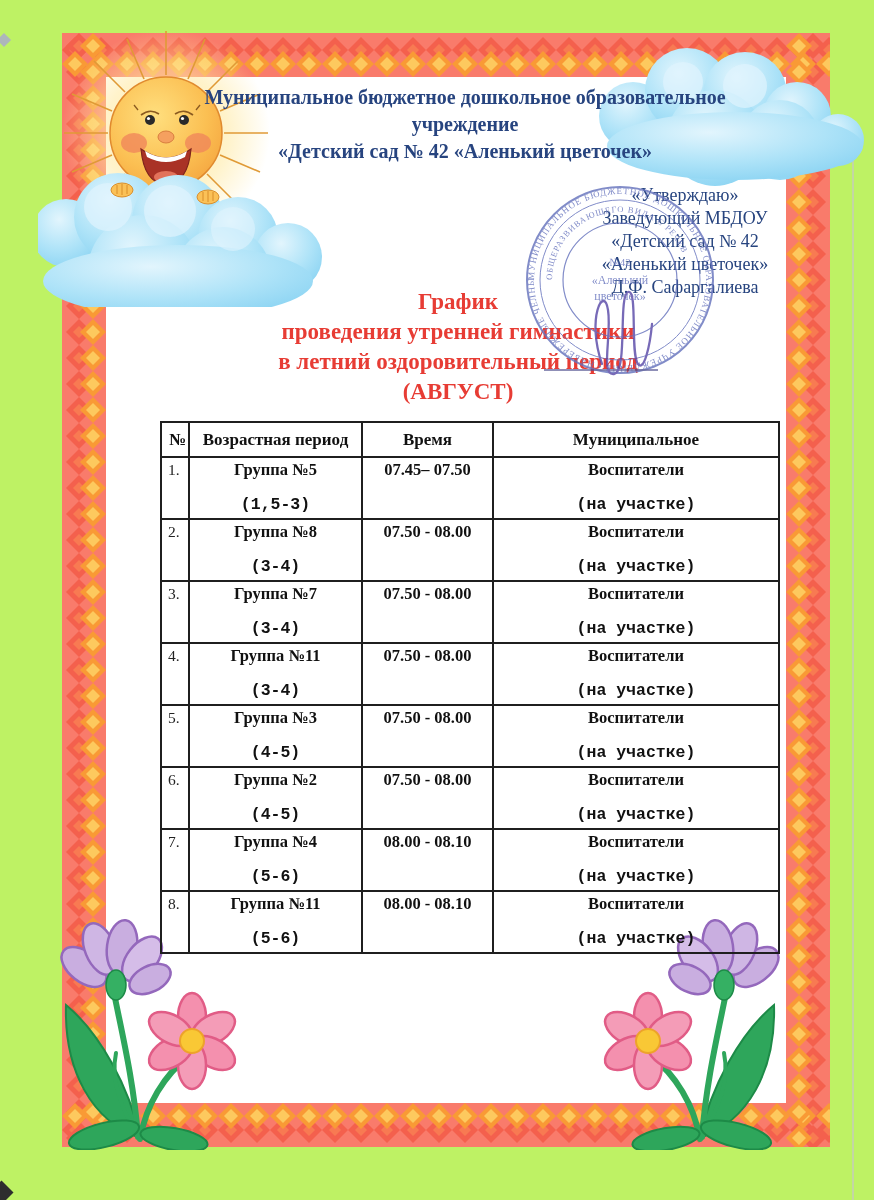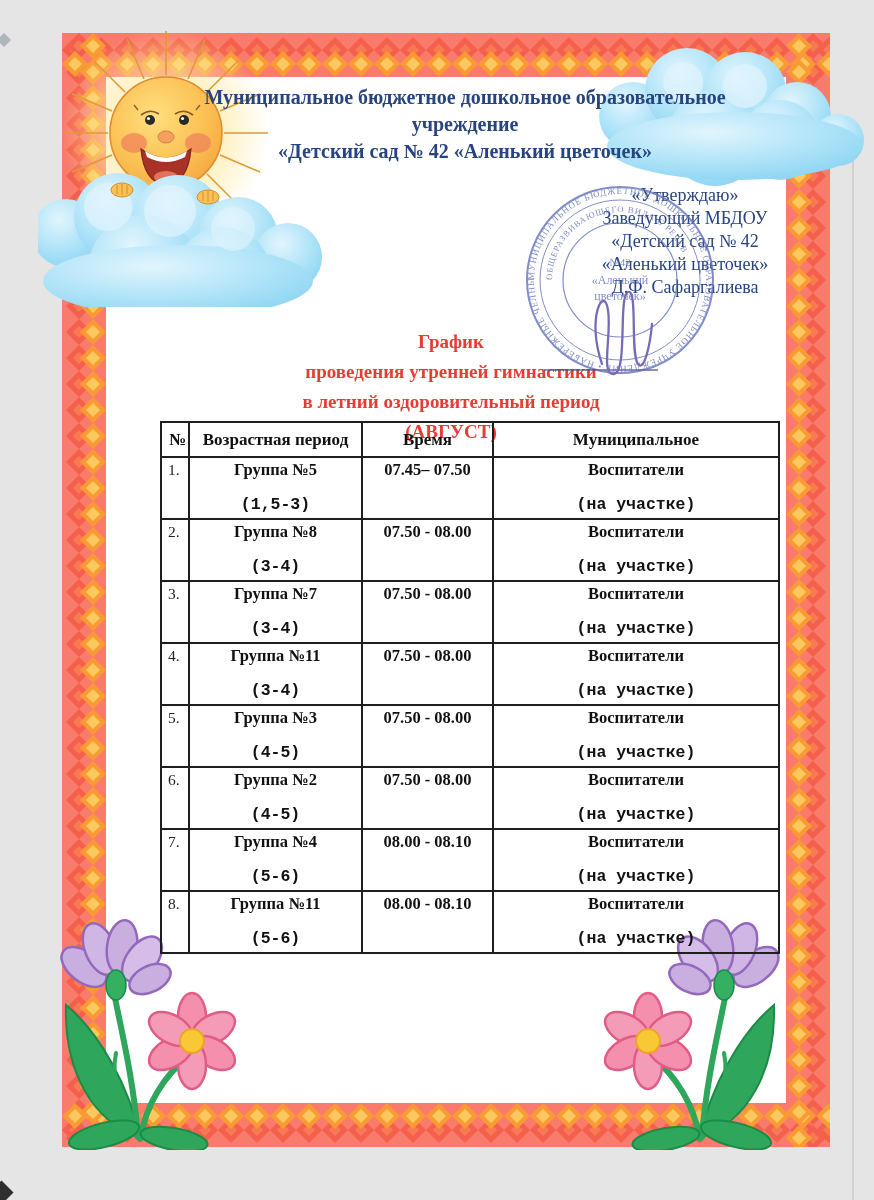--- a/index.html
+++ b/index.html
@@ -1,18 +1,18 @@
 <!DOCTYPE html>
 <html><head>
 <meta charset="utf-8">
 <style>
   * { margin:0; padding:0; box-sizing:border-box; }
   html,body { background:#ffffff; }
   .page {
-    position:relative; width:874px; height:1200px; background:#e5e5e5; overflow:hidden;
+    position:relative; width:874px; height:1200px; background:#bef264; overflow:hidden;
     font-family:"Liberation Serif","DejaVu Serif",serif;
   }
   .abs { position:absolute; }
 
   
   .frame { left:62px; top:33px; width:768px; height:1114px; background:#f97b6b; }
   .frame-inner { left:106px; top:77px; width:680px; height:1026px; background:#ffffff; }
   .zz { position:absolute; }
   .zz-top    { left:62px;  top:51px;   width:768px; height:26px; }
   .zz-bottom { left:62px;  top:1103px; width:768px; height:26px; }
@@ -34,22 +34,22 @@
   
   .org {
     left:105px; top:84px; width:720px; text-align:center;
     color:#27447f; font-weight:bold; font-size:20px; line-height:27px;
   }
   .approval {
     left:545px; top:184px; width:280px; text-align:center;
     color:#27447f; font-size:18px; line-height:23px;
   }
   .doc-title {
-    left:111px; top:287px; width:680px; text-align:center;
-    color:#e73c34; font-weight:bold; font-size:19px; line-height:30px;margin-top:40px;
+    left:118px; top:287px; width:680px; text-align:center;
+    color:#e73c34; font-weight:bold; font-size:23px; line-height:30px;
   }
 
   
   .gym-table {
     position:absolute; left:160px; top:421px; width:618px;
     border-collapse:collapse; table-layout:fixed; background:transparent;
   }
   .gym-table th, .gym-table td { border:2px solid #1f1f1f; }
   .gym-table th {
     height:35px; font-size:17px; font-weight:bold; color:#111;

